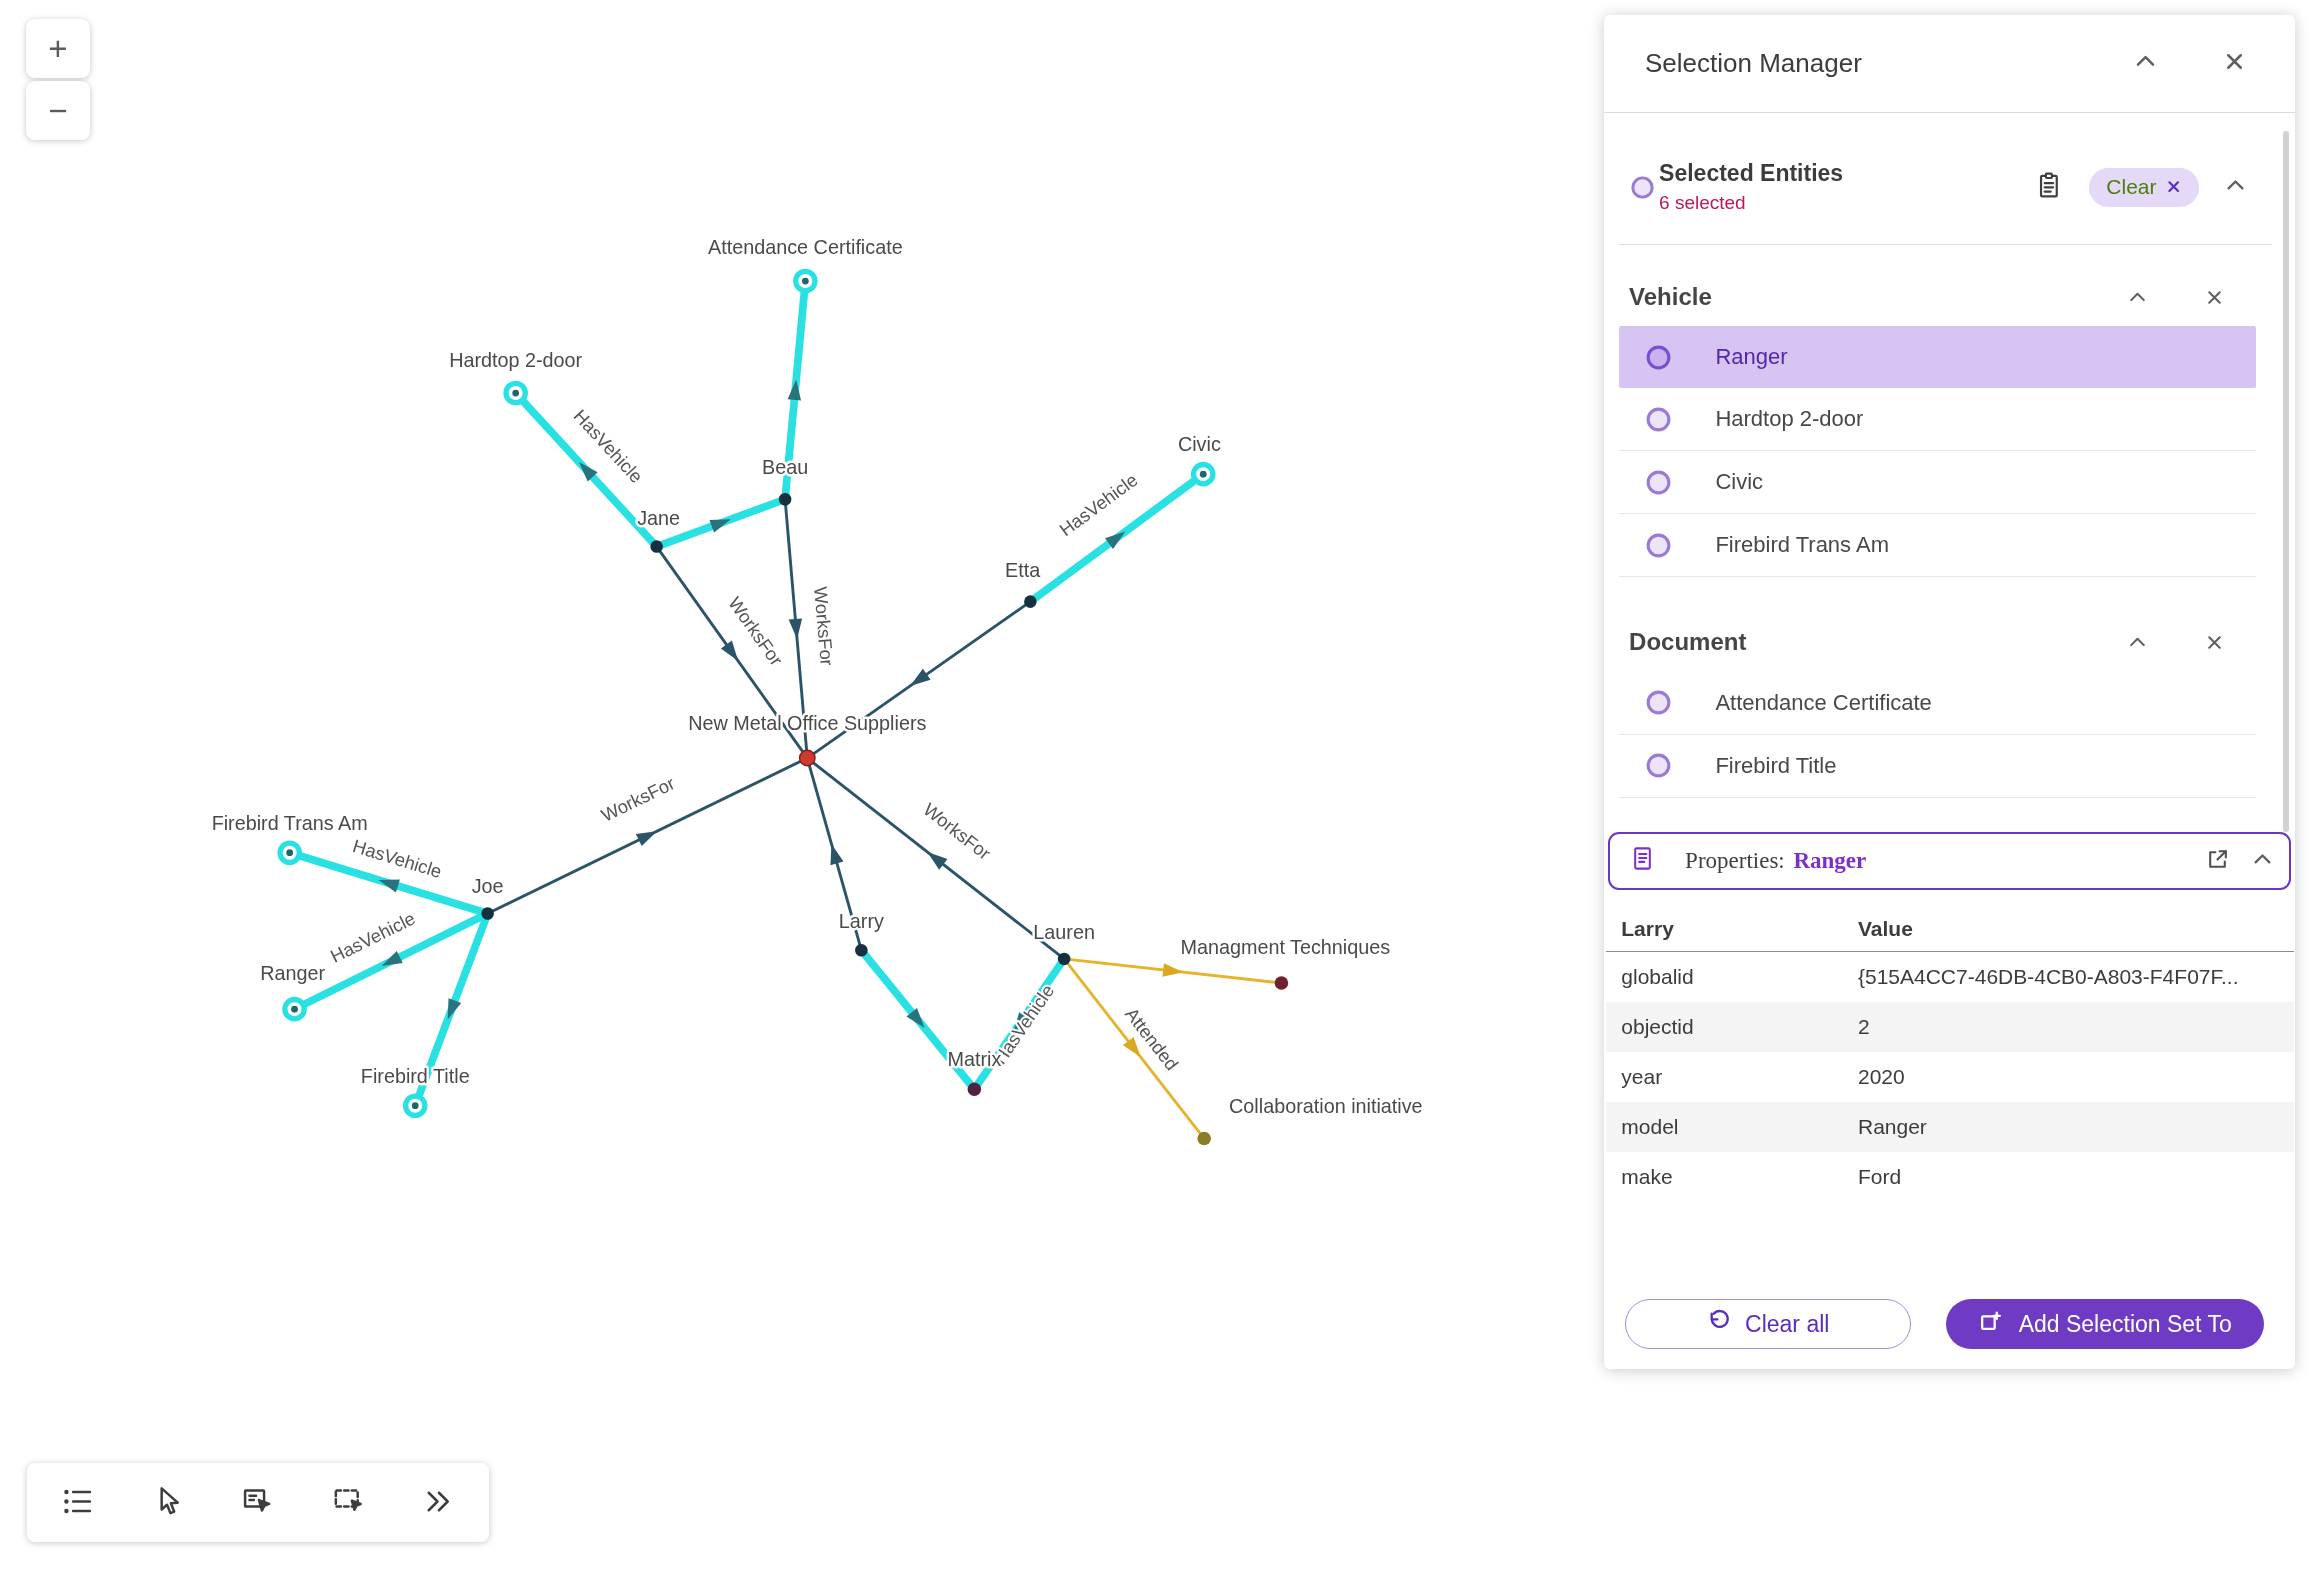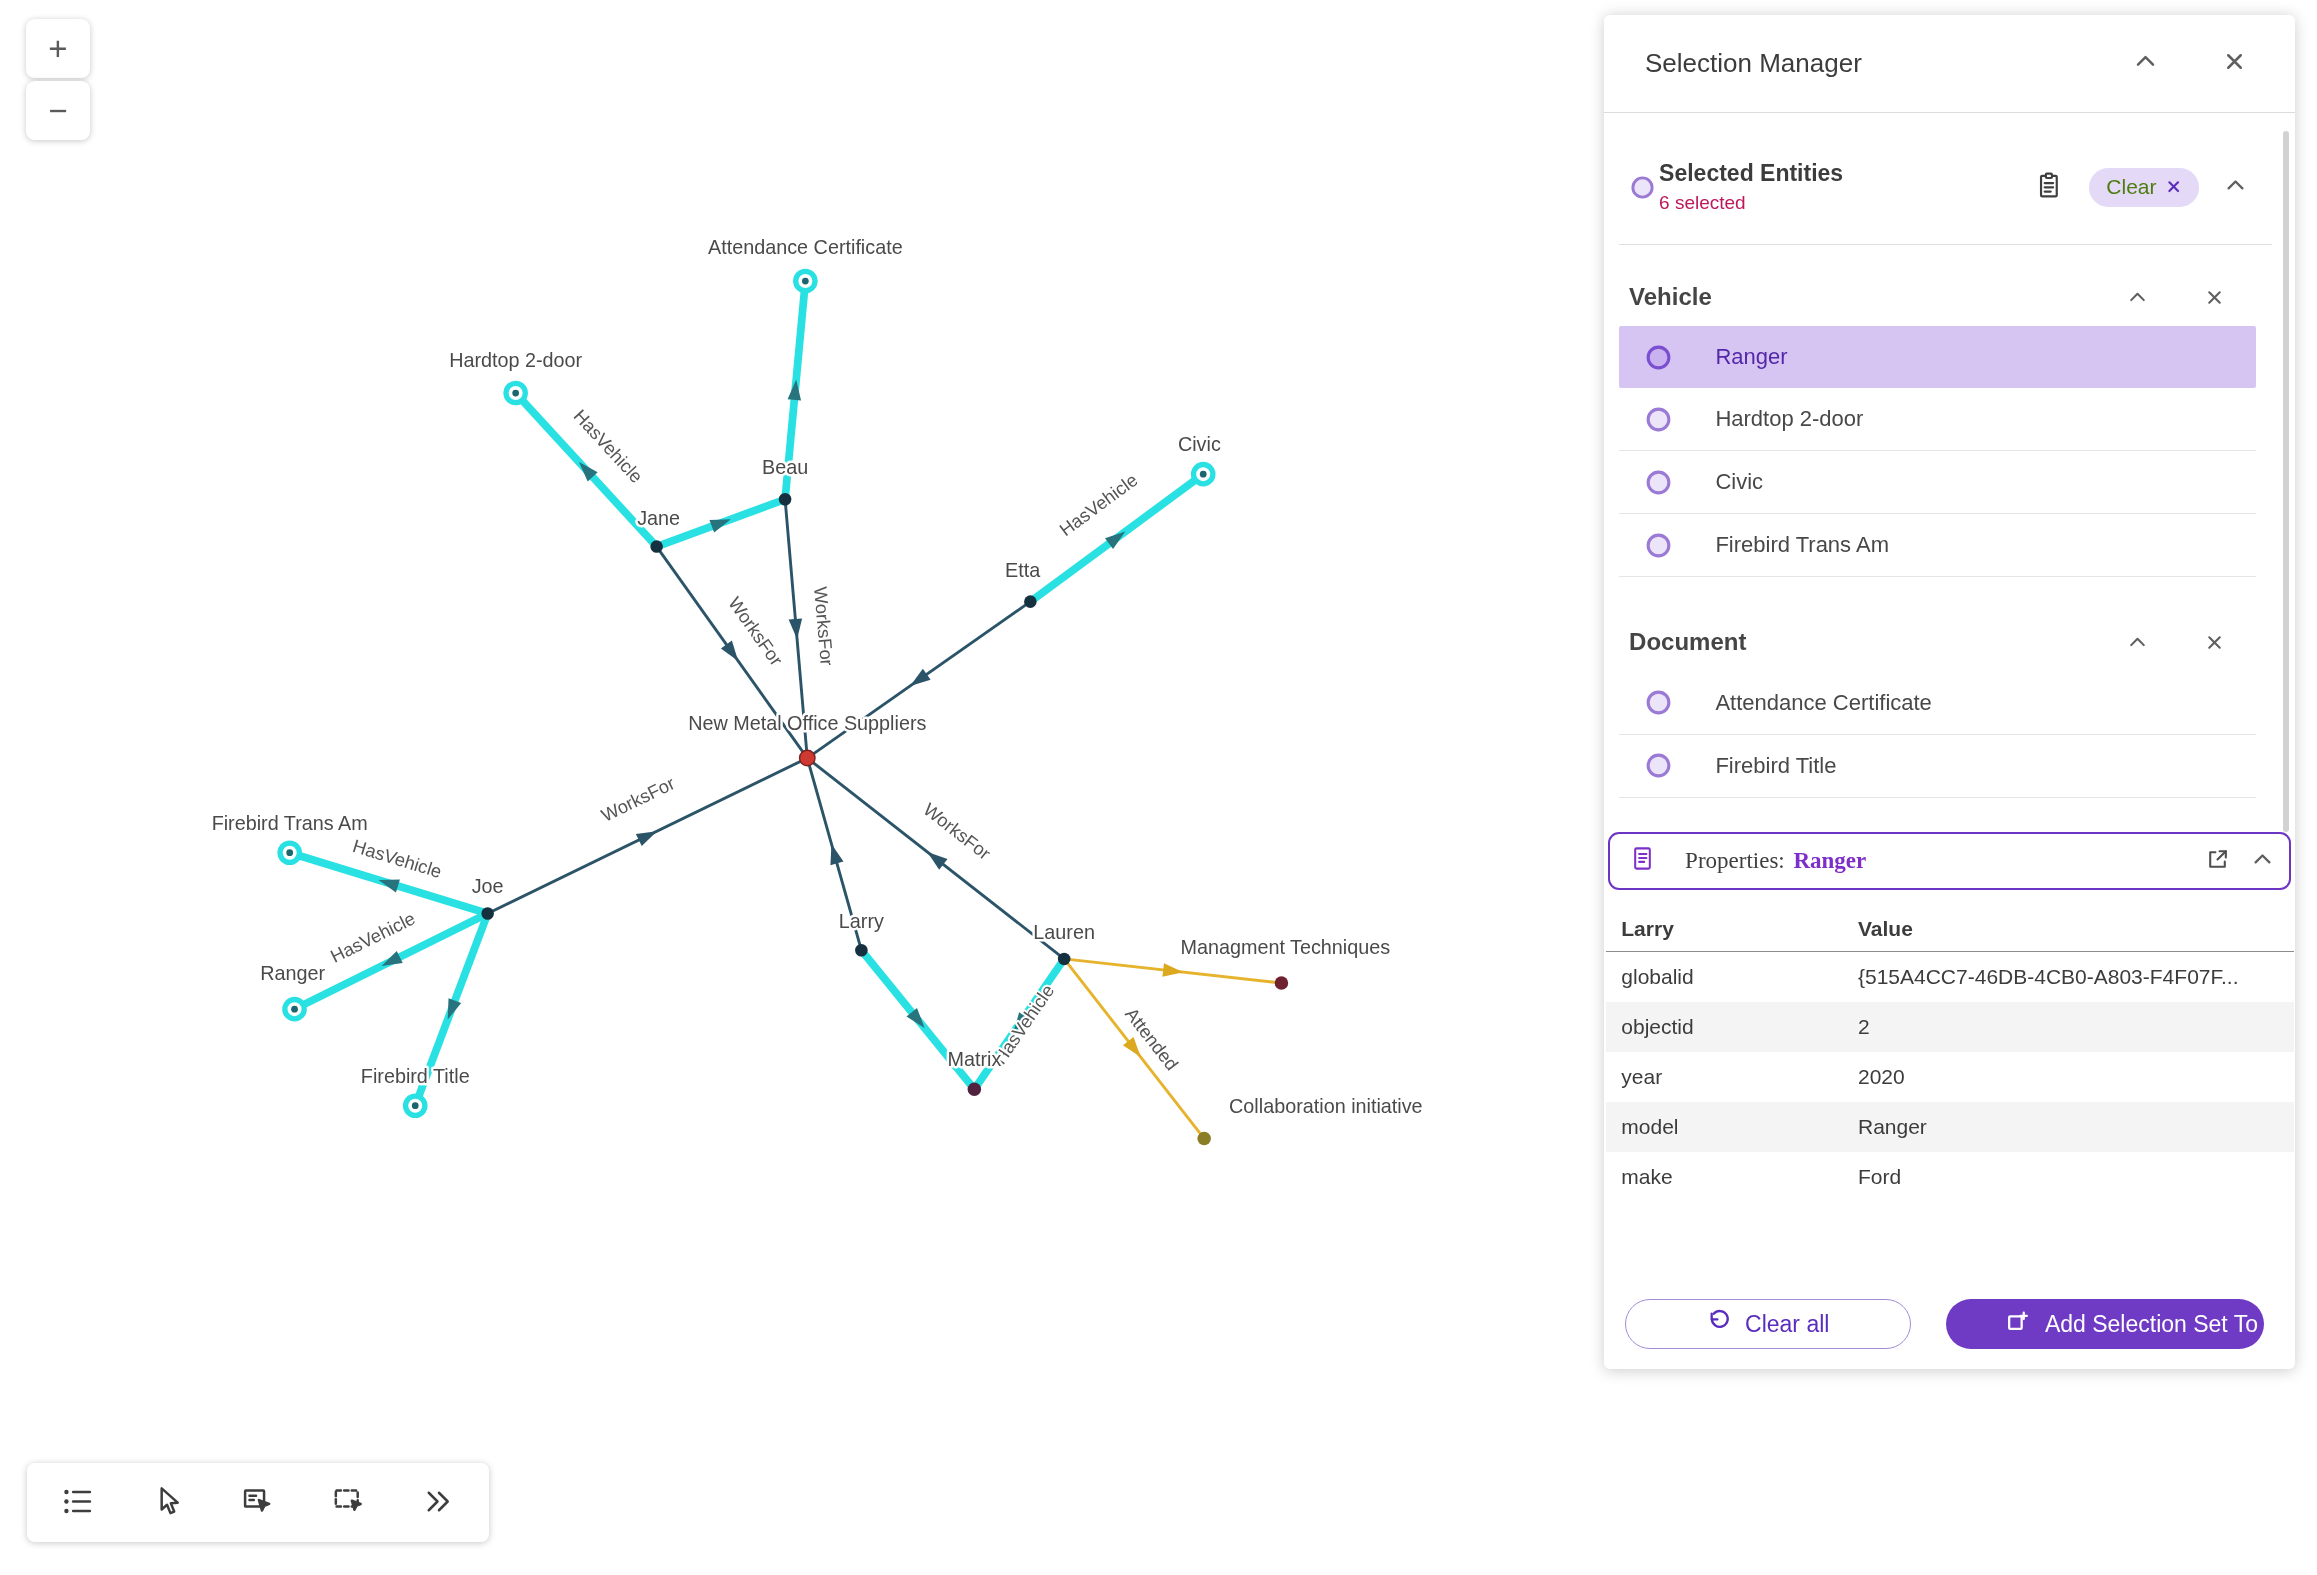--- a/index.html
+++ b/index.html
@@ -68,21 +68,21 @@
   th.value-col,td.value-cell{padding-left:7.7px;overflow:hidden;white-space:nowrap;text-overflow:clip;}
   tr.stripe{background:#f4f4f4;}
 
   .scroll-thumb{position:absolute;right:5.8px;top:116px;width:5.8px;height:701px;background:#d2d2d2;border-radius:2.9px;}
 
   .panel-footer{position:absolute;left:0;right:8px;bottom:0;height:89px;display:flex;align-items:center;padding:0 23px 0 21px;box-sizing:border-box;gap:35px;}
   .btn-clear-all{width:286px;height:50px;border-radius:26px;border:1.9px solid #a38ad9;background:#fff;color:#5b2dbe;font-size:23px;
                  display:flex;align-items:center;justify-content:center;gap:13.5px;cursor:pointer;font-family:"Liberation Sans",sans-serif;}
   .btn-clear-all svg{stroke:#5b2dbe;fill:none;stroke-width:2.2;stroke-linecap:round;stroke-linejoin:round;}
   .btn-add-sel{flex:1;height:50px;border-radius:26px;border:0;background:#6f3bc4;color:#ffffff;font-size:23px;font-weight:500;
-               display:flex;align-items:center;justify-content:flex-end;gap:15.4px;cursor:pointer;font-family:"Liberation Sans",sans-serif;}
+               display:flex;align-items:center;justify-content:center;gap:15.4px;cursor:pointer;font-family:"Liberation Sans",sans-serif;}
   .btn-add-sel svg{stroke:#ffffff;fill:none;stroke-width:2.2;stroke-linecap:round;stroke-linejoin:round;}
 </style>
 </head>
 <body>
 
 <svg id="graph-svg" width="1603" height="1576" viewBox="0 0 1660 1632">
     <g>
       <line x1="680" y1="566" x2="836" y2="785" stroke="#2b5468" stroke-width="3"></line>
       <line x1="813" y1="517" x2="836" y2="785" stroke="#2b5468" stroke-width="3"></line>
       <line x1="1067" y1="623" x2="836" y2="785" stroke="#2b5468" stroke-width="3"></line>

